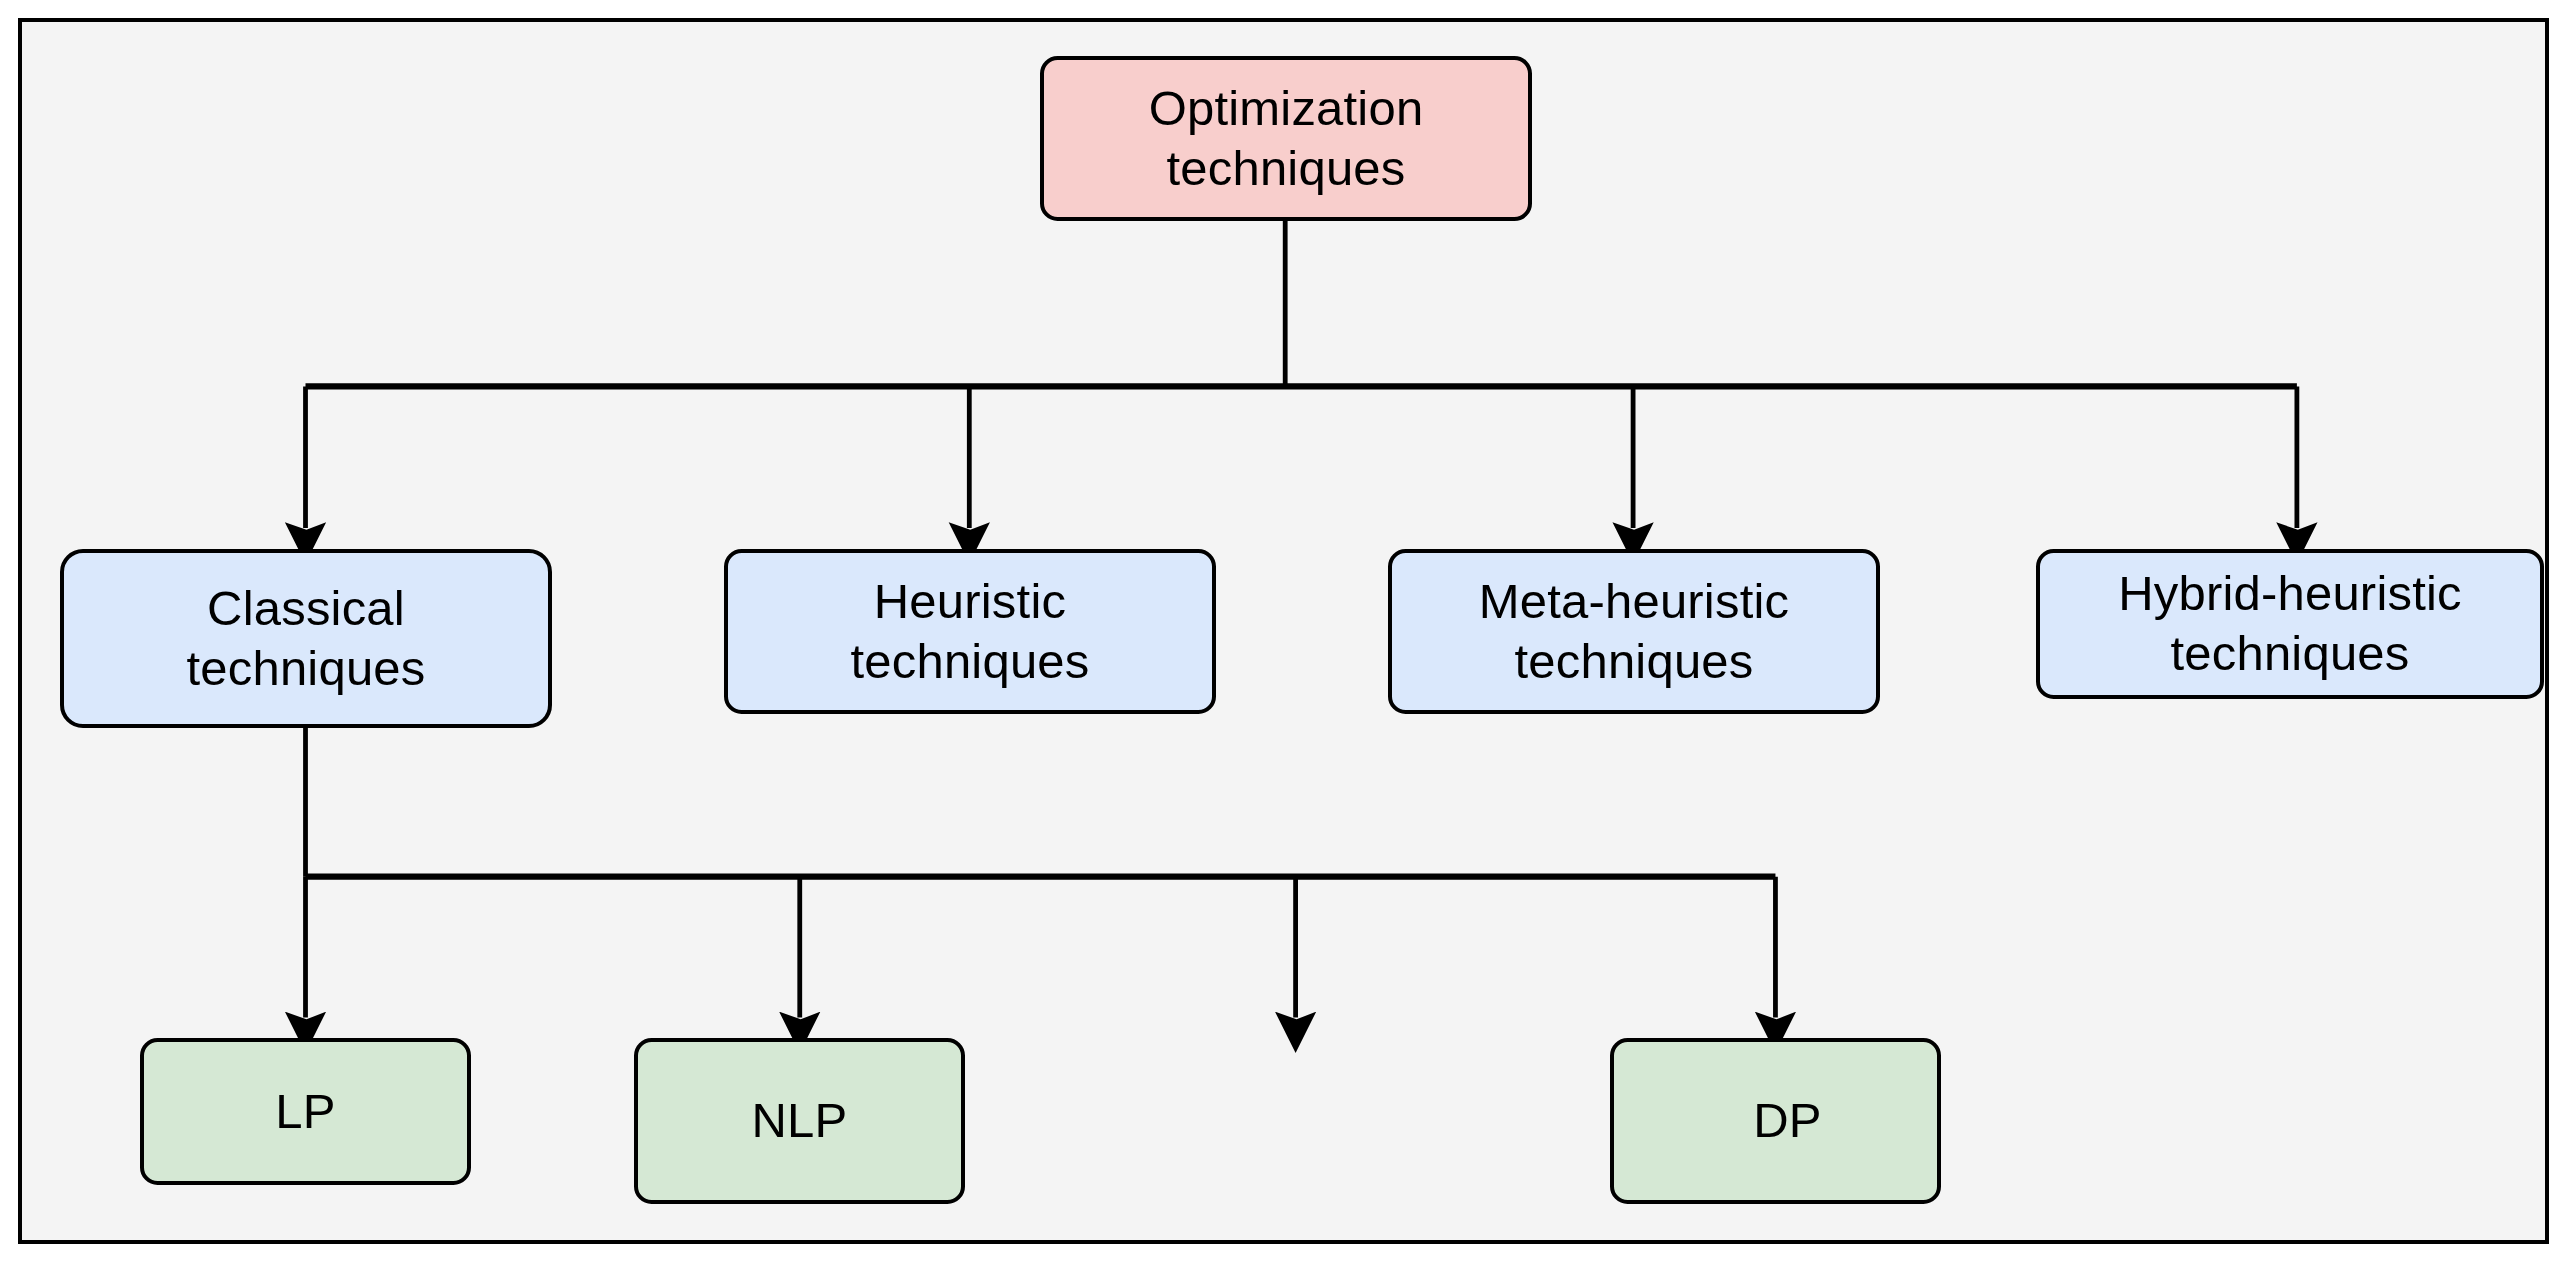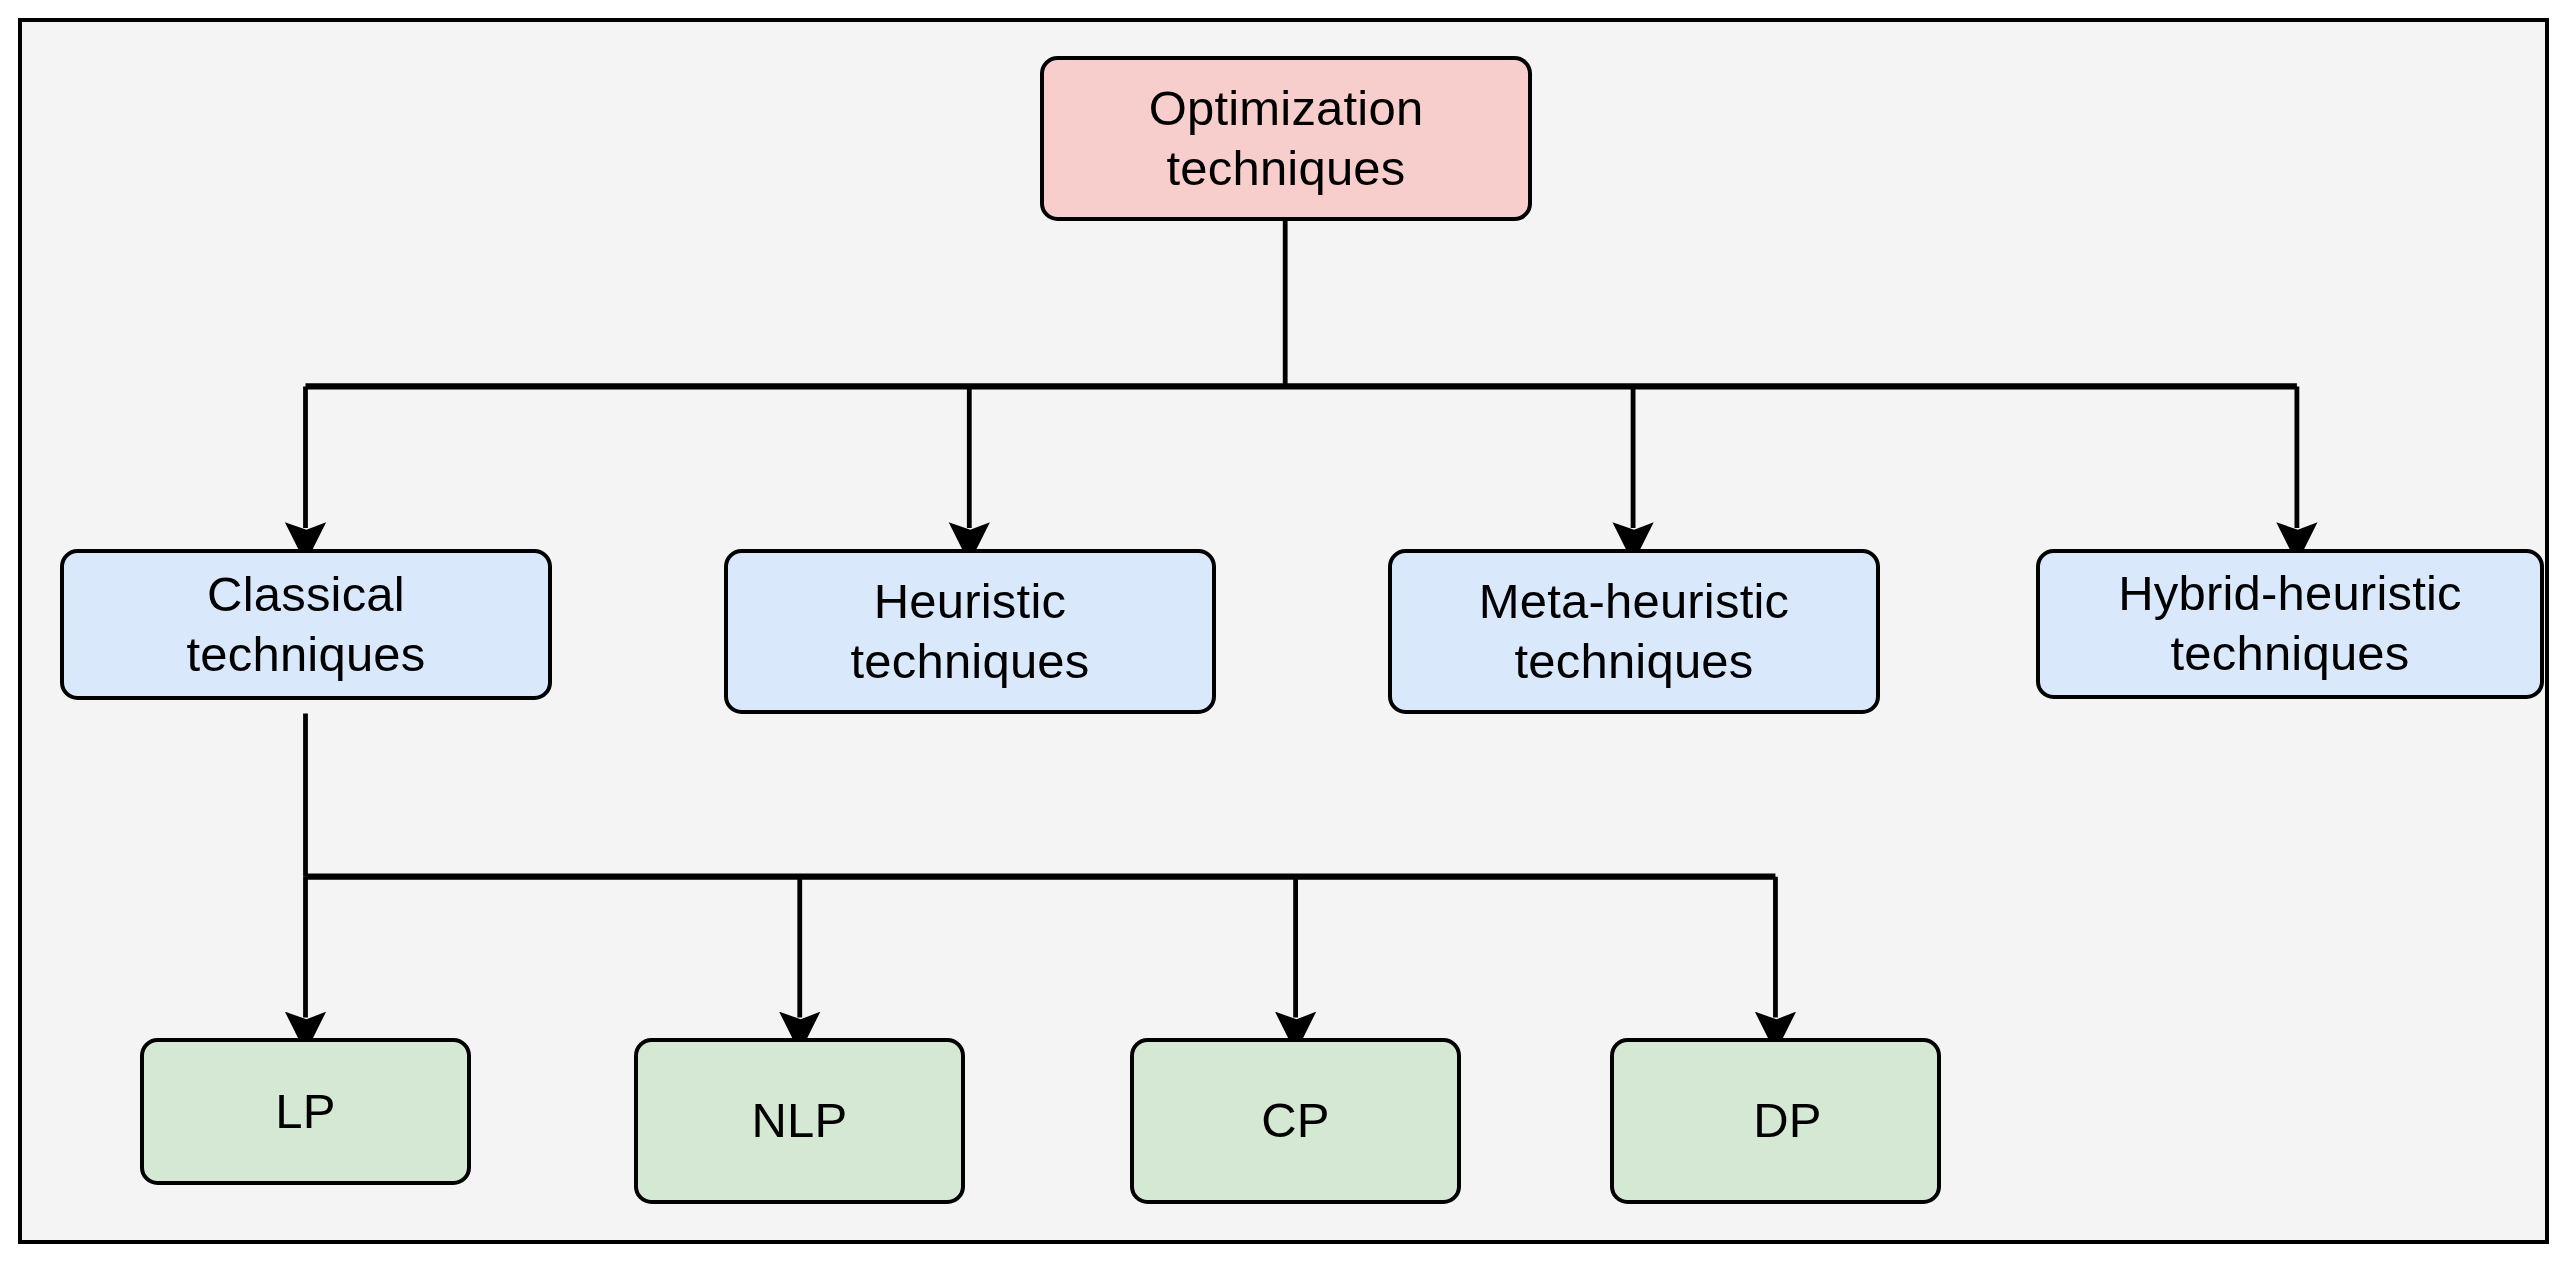--- a/index.html
+++ b/index.html
@@ -89,34 +89,33 @@
 
     <path d="M382,1096 L382,1272" stroke="#000000" stroke-width="6" fill="none" marker-end="url(#arrowhead)"></path>
     <path d="M1000,1096 L1000,1272" stroke="#000000" stroke-width="6" fill="none" marker-end="url(#arrowhead)"></path>
     <path d="M1620,1096 L1620,1272" stroke="#000000" stroke-width="6" fill="none" marker-end="url(#arrowhead)"></path>
     <path d="M2220,1096 L2220,1272" stroke="#000000" stroke-width="6" fill="none" marker-end="url(#arrowhead)"></path>
   </svg>
 
   <div class="node node-root" style="left:1040px; top:56px; width:492px; height:165px;">Optimization
 techniques</div>
 
-  <div class="node node-branch" style="left:60px; top:549px; width:492px; height:151px;">Classical
+  <div class="node node-branch" style="left:60px; top:549px; width:492px; height:179px;border-radius:23px;">Classical
 techniques</div>
 
   <div class="node node-branch" style="left:724px; top:549px; width:492px; height:165px;">Heuristic
 techniques</div>
 
   <div class="node node-branch" style="left:1388px; top:549px; width:492px; height:165px;">Meta-heuristic
 techniques</div>
 
   <div class="node node-branch" style="left:2036px; top:549px; width:508px; height:150px;text-align:center;">Hybrid-heuristic
 techniques</div>
 
   <div class="node node-leaf" style="left:140px; top:1038px; width:331px; height:147px;">LP</div>
 
   <div class="node node-leaf" style="left:634px; top:1038px; width:331px; height:166px;">NLP</div>
 
-  <div class="node node-leaf" style="left:1130px; top:1038px; width:331px; height:166px;">CP</div>
 
   <div class="node node-leaf" style="left:1610px; top:1038px; width:331px; height:166px;padding-left:24px;">DP</div>
 
 </div>
 
 
 </body></html>

